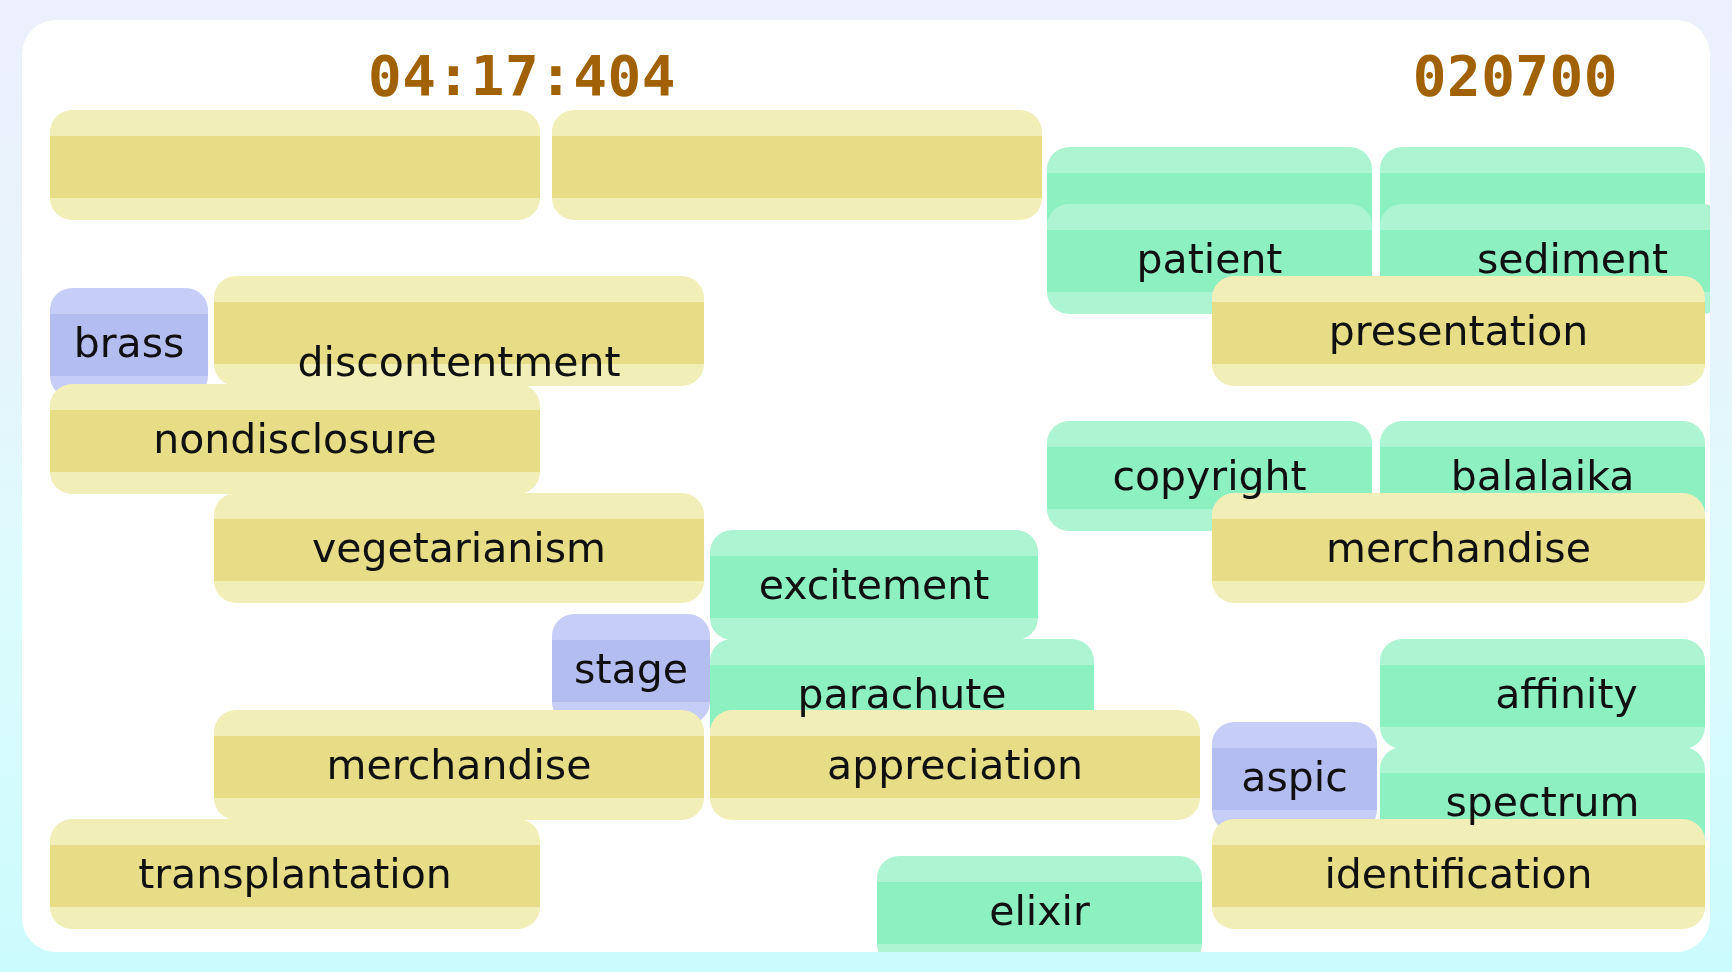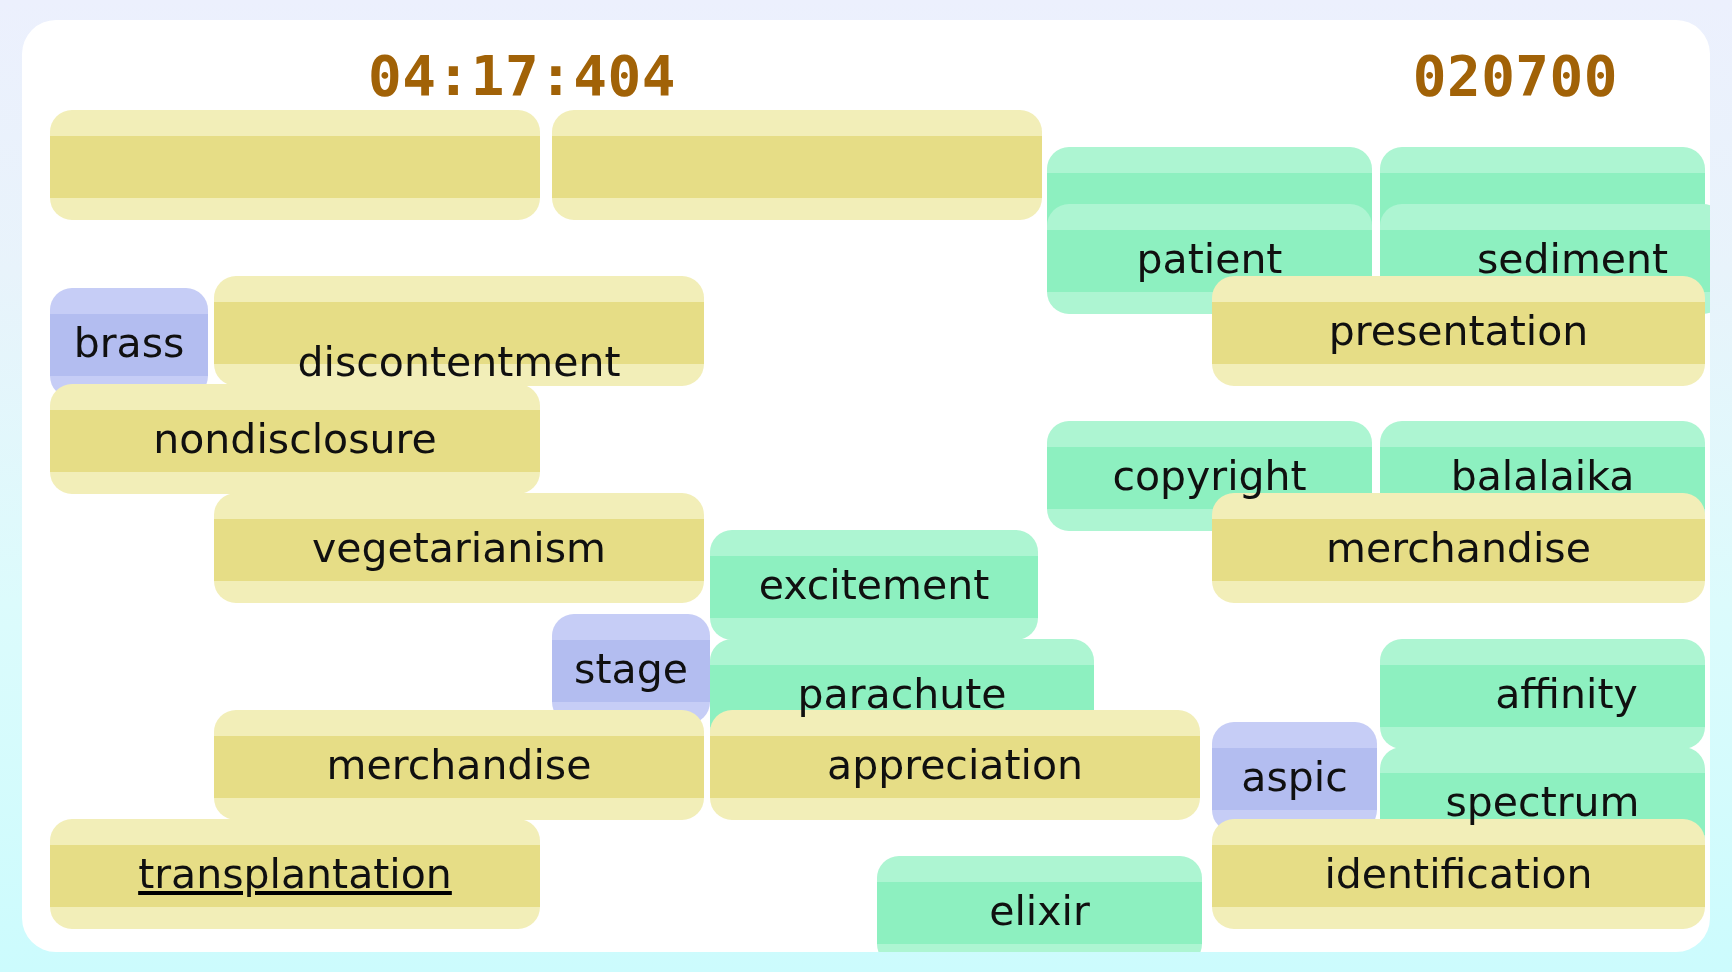--- a/index.html
+++ b/index.html
@@ -200,21 +200,21 @@
         <span class="label">appreciation</span>
       </div>
       <div class="pill blue" style="left: 1190px; top: 690px; width: 165px; height: 110px;">
         <div class="band"></div>
         <span class="label">aspic</span>
       </div>
       <div class="pill green" style="left: 1358px; top: 690px; width: 325px; height: 110px;">
         <div class="band"></div>
         <span class="label">spectrum</span>
       </div>
-      <div class="pill yellow" style="left: 28px; top: 799px; width: 490px; height: 110px; text-decoration: underline;">
+      <div class="pill yellow" style="left: 28px; top: 799px; width: 490px; height: 110px;">
         <div class="band"></div>
         <span class="label">transplantation</span>
       </div>
       <div class="pill green" style="left: 855px; top: 799px; width: 325px; height: 110px;">
         <div class="band"></div>
         <span class="label">elixir</span>
       </div>
       <div class="pill yellow" style="left: 1190px; top: 799px; width: 493px; height: 110px;">
         <div class="band"></div>
         <span class="label">identification</span>

